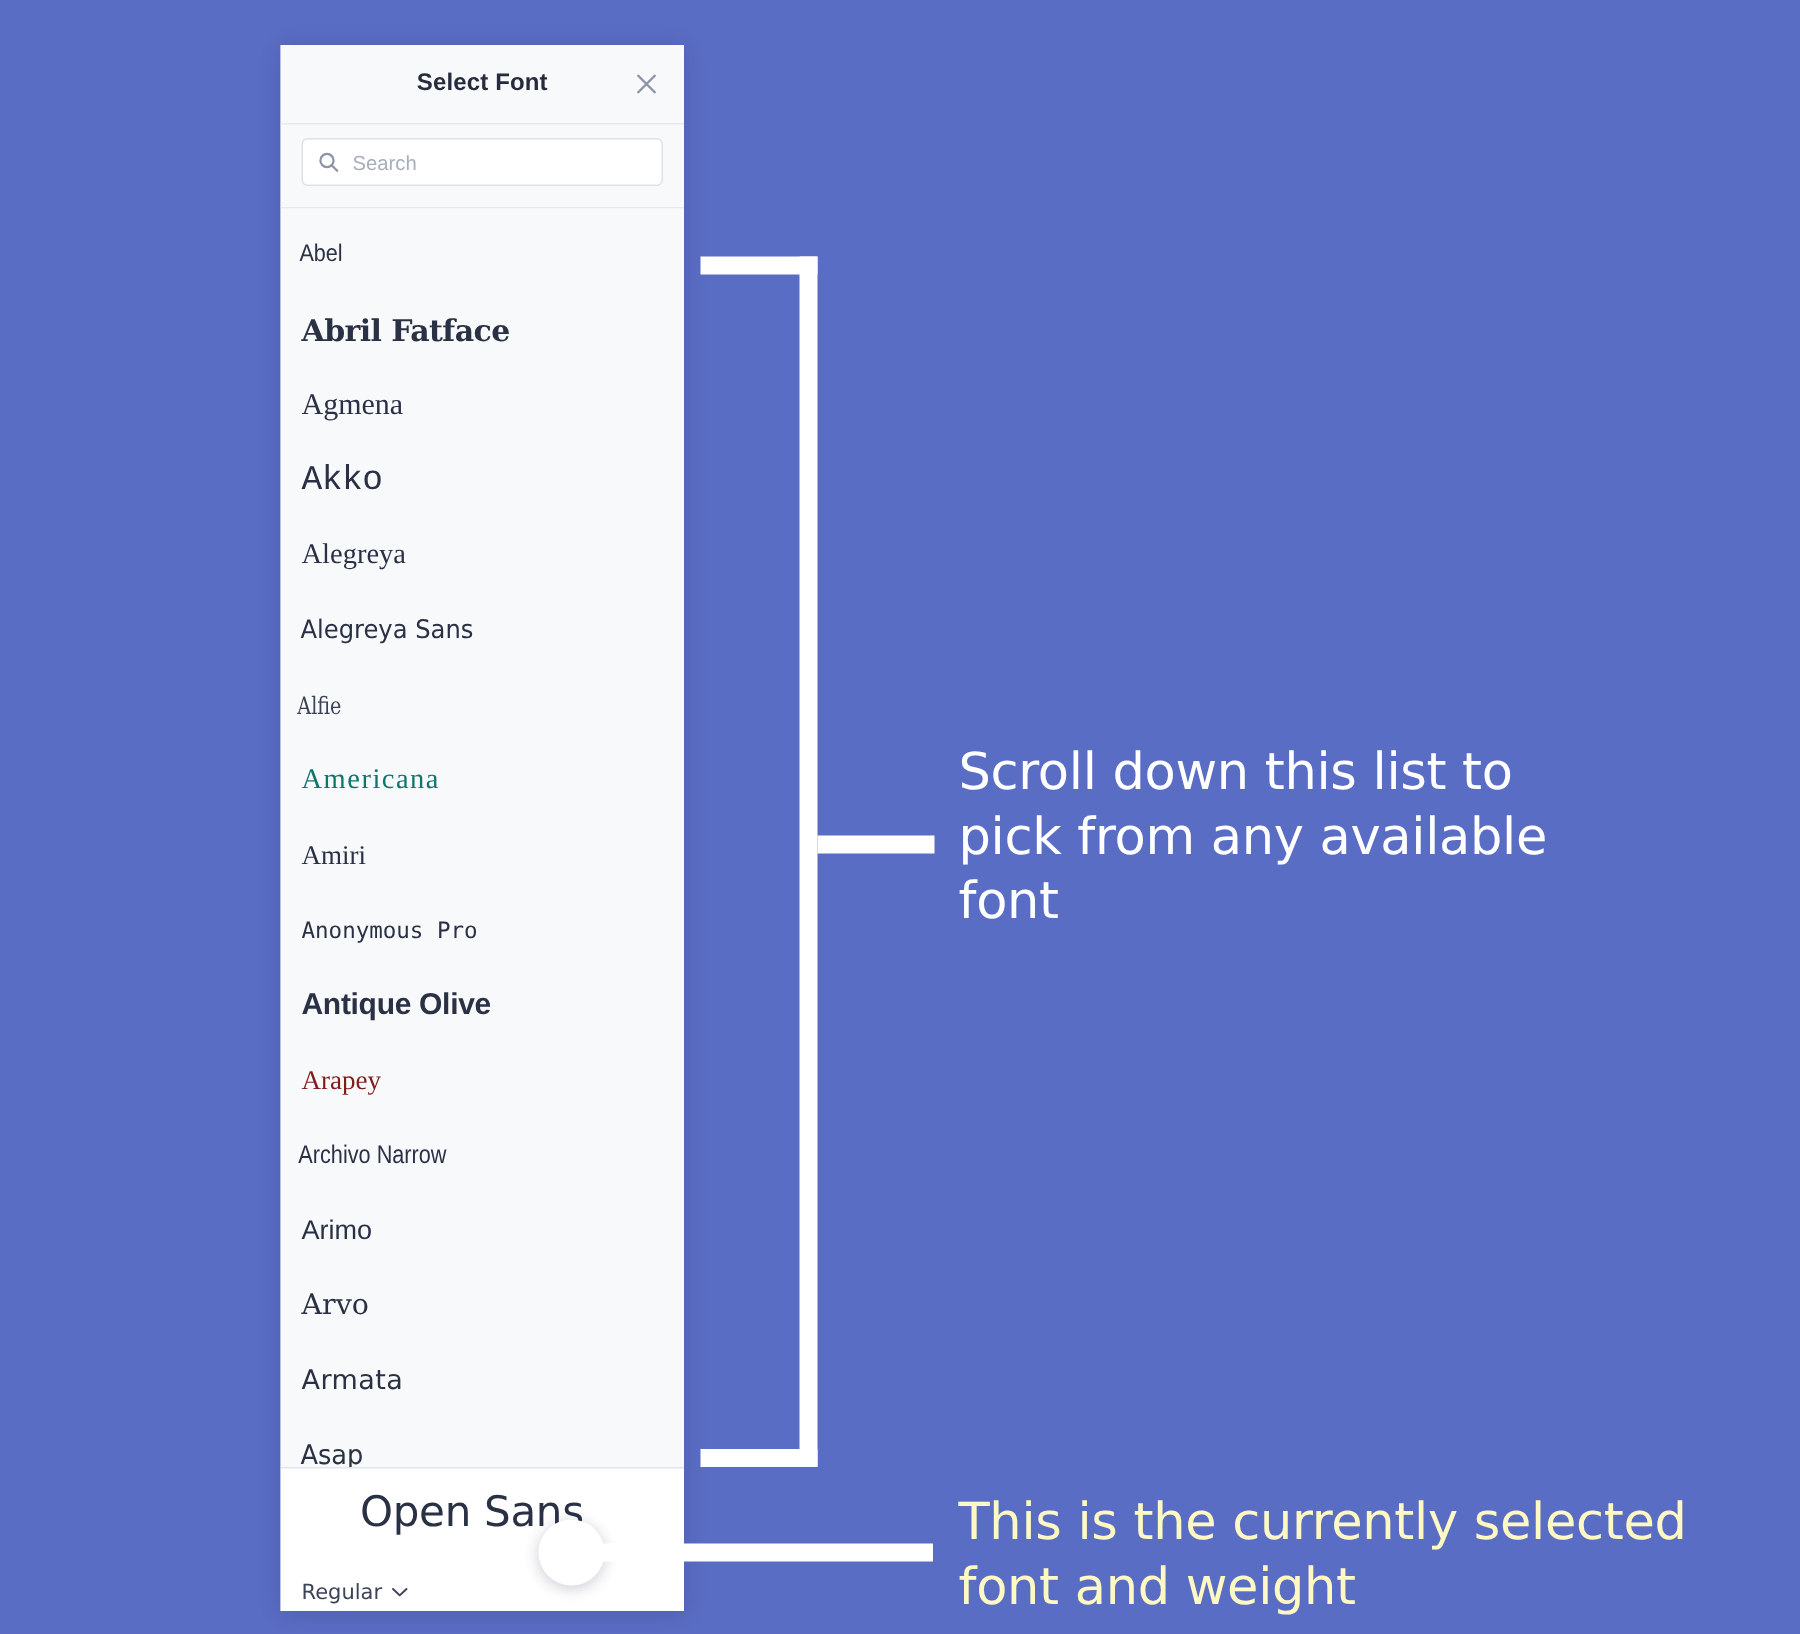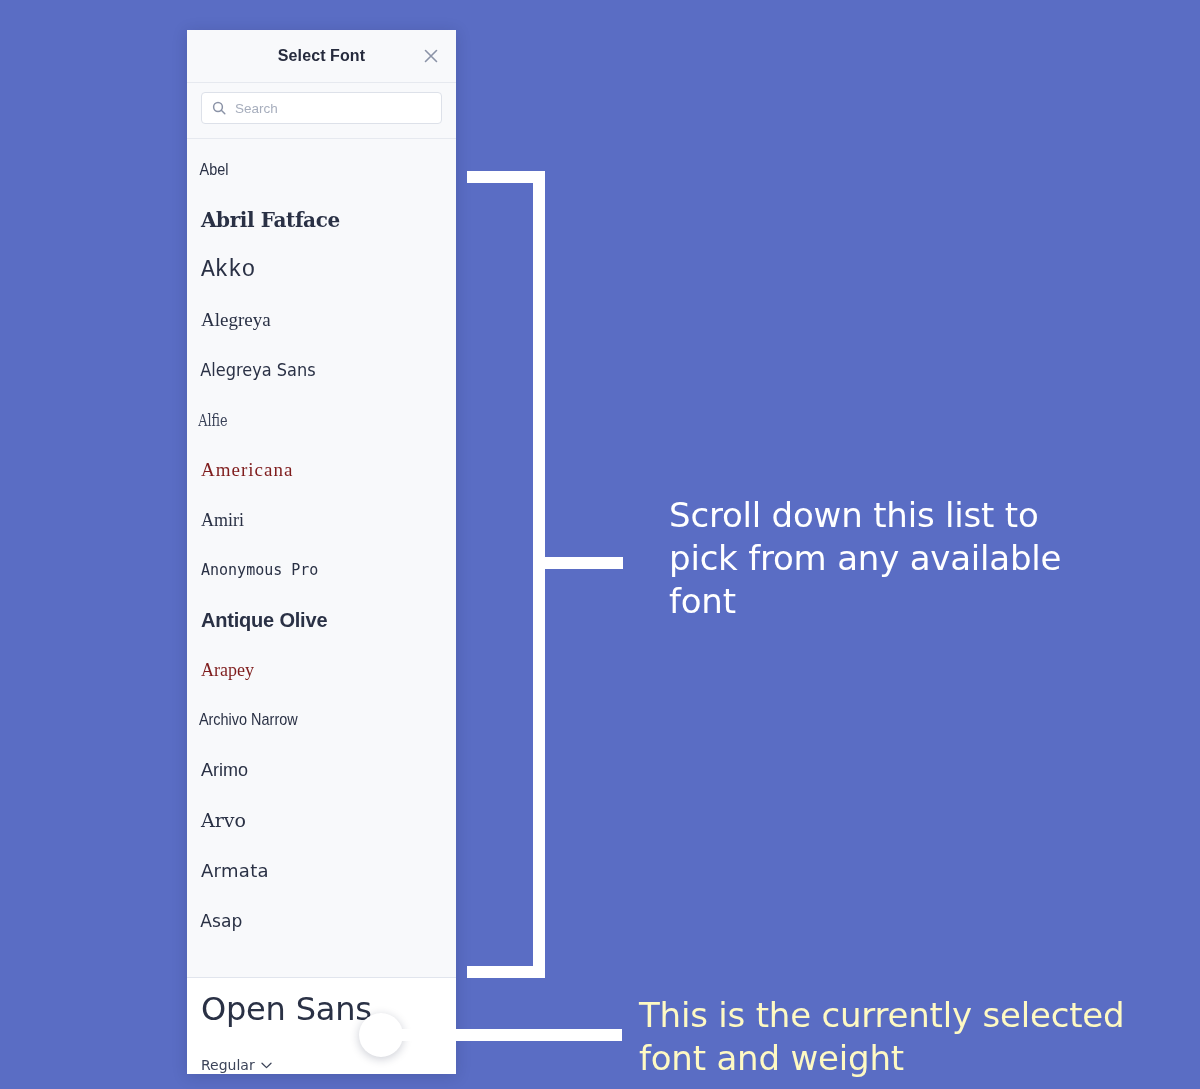--- a/index.html
+++ b/index.html
@@ -110,21 +110,21 @@
   }
 
   
   .f-abel        { font-family:"Liberation Sans",sans-serif; font-size:16px; font-stretch:condensed; transform:scaleX(.9); transform-origin:left center; }
   .f-abrilfatface{ font-family:"DejaVu Serif",serif; font-size:20px; font-weight:bold; letter-spacing:-0.4px; }
   .f-agmena      { font-family:"Liberation Serif",serif; font-size:20px; }
   .f-akko        { font-family:Liberation Mono, monospace; font-size:23px; letter-spacing:-0.3px; }
   .f-alegreya    { font-family:"Liberation Serif",serif; font-size:19px; }
   .f-alegreyasans{ font-family:"DejaVu Sans",sans-serif; font-size:17px; transform:scaleX(.95); transform-origin:left center; }
   .f-alfie       { font-family:"DejaVu Serif",serif; font-size:16px; transform:scaleX(.8); transform-origin:left center; color:#3a4258; }
-  .f-americana   { font-family:"Liberation Serif",serif; font-size:19px; letter-spacing:1px; color:#7f1d1d;text-align:right; }
+  .f-americana   { font-family:"Liberation Serif",serif; font-size:19px; letter-spacing:1px; color:#0f766e;text-align:right; }
   .f-amiri       { font-family:"Liberation Serif",serif; font-size:18px; }
   .f-anonymouspro{ font-family:"DejaVu Sans Mono",monospace; font-size:15px; }
   .f-antiqueolive{ font-family:"Liberation Sans",sans-serif; font-size:20px; font-weight:bold; letter-spacing:-0.2px; }
   .f-arapey      { font-family:"Liberation Serif",serif; font-size:18px; color:#7f1d1d; }
   .f-archivonarrow{font-family:"Liberation Sans",sans-serif; font-size:17px; transform:scaleX(.85); transform-origin:left center; }
   .f-arimo       { font-family:"Liberation Sans",sans-serif; font-size:18px; }
   .f-armata      { font-family:"DejaVu Sans",sans-serif; font-size:18px; letter-spacing:0.3px; }
   .f-arvo        { font-family:"DejaVu Serif",serif; font-size:19px; }
   .f-asap        { font-family:"DejaVu Sans",sans-serif; font-size:18px; transform:scaleX(.95); transform-origin:left center; }
 
@@ -132,24 +132,25 @@
   #panel-footer {
     flex: 0 0 96px;
     border-top: 1px solid #e1e5ed;
     background: #ffffff;
     padding: 14px 14px 0 14px;
     box-sizing: border-box;
     position: relative;
   }
   #selected-font-name {
     font-family: "DejaVu Sans", sans-serif;
-    font-size: 32px;
+    font-size: 28px;
     color: #2a3145;
     line-height: 1.1;
     letter-spacing: -0.2px;
+    margin-left: 39px;
   }
   #selected-weight-row {
     margin-top: 30px;
     display: inline-flex;
     align-items: center;
     cursor: pointer;
   }
   #selected-weight {
     font-family: "DejaVu Sans", sans-serif;
     font-size: 14px;
@@ -166,21 +167,21 @@
   .anno-shape { position: absolute; background: #ffffff; }
 
   
   #bracket-top    { left: 467px; top: 171px;  width: 78px;  height: 12px; }
   #bracket-right  { left: 533px; top: 171px;  width: 12px;  height: 807px; }
   #bracket-bottom { left: 467px; top: 966px;  width: 78px;  height: 12px; }
   #bracket-stem   { left: 545px; top: 557px;  width: 78px;  height: 12px; }
 
   #anno-list-text {
     position: absolute;
-    left: 669px;
+    left: 639px;
     top: 494px;
     width: 430px;
     color: #ffffff;
     font-family: "DejaVu Sans", sans-serif;
     font-size: 34px;
     line-height: 43px;
     letter-spacing: -0.2px;
   }
 
   
@@ -236,20 +237,21 @@
           <path d="M9.3 9.3 L12.8 12.8" stroke="#8b93a7" stroke-width="1.5" stroke-linecap="round"></path>
         </svg>
       </span>
       <input id="search-input" type="text" placeholder="Search" style="">
     </div>
   </div>
 
   <div id="font-list">
       <div class="font-row f-abel">Abel</div>
       <div class="font-row f-abrilfatface">Abril Fatface</div>
+      <div class="font-row f-agmena">Agmena</div>
       <div class="font-row f-akko">Akko</div>
       <div class="font-row f-alegreya">Alegreya</div>
       <div class="font-row f-alegreyasans">Alegreya Sans</div>
       <div class="font-row f-alfie">Alfie</div>
       <div class="font-row f-americana">Americana</div>
       <div class="font-row f-amiri">Amiri</div>
       <div class="font-row f-anonymouspro">Anonymous Pro</div>
       <div class="font-row f-antiqueolive">Antique Olive</div>
       <div class="font-row f-arapey">Arapey</div>
       <div class="font-row f-archivonarrow">Archivo Narrow</div>

